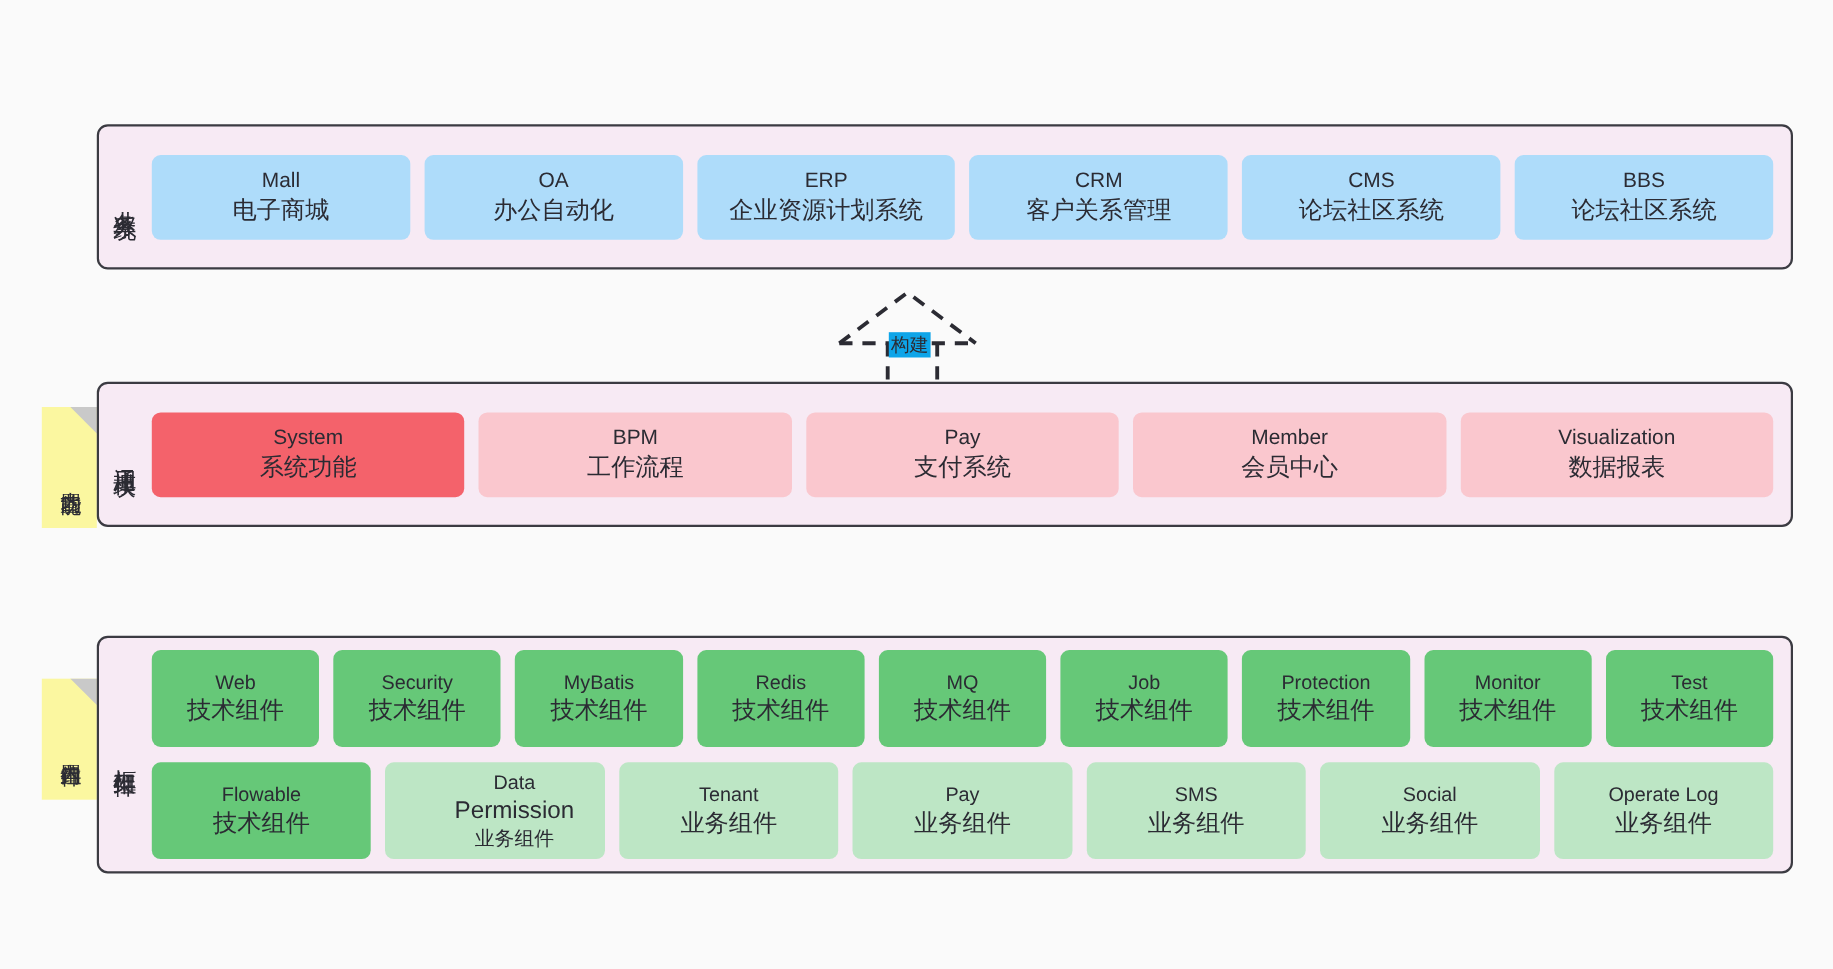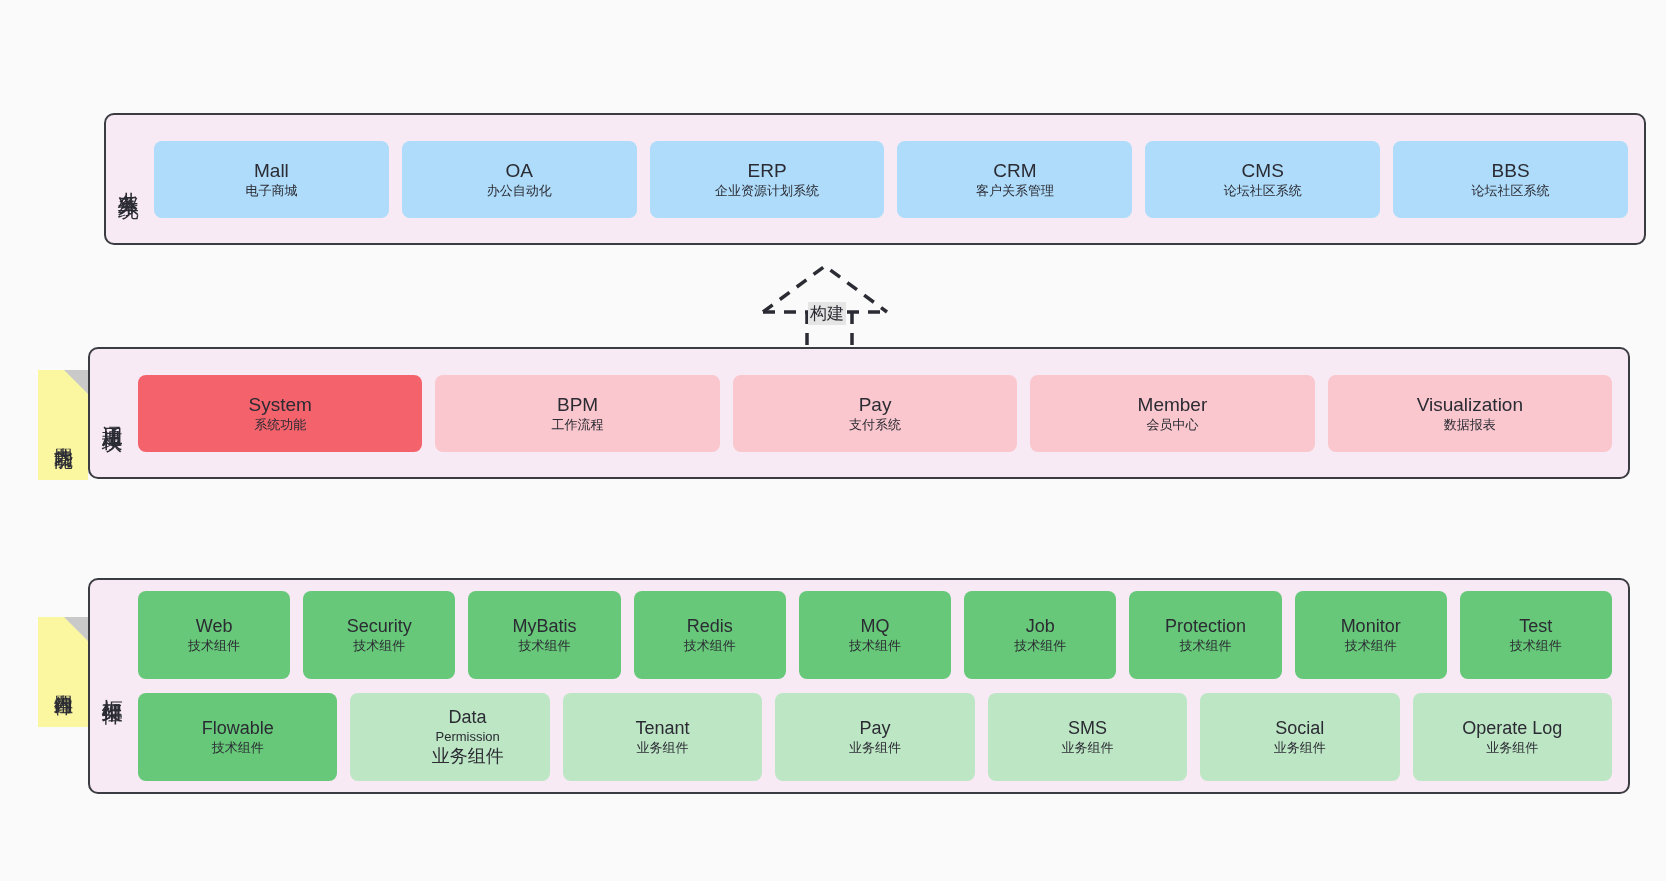--- a/index.html
+++ b/index.html
@@ -65,21 +65,21 @@
     display: flex;
     flex-direction: column;
     align-items: center;
     justify-content: center;
     font-size: 19px;
     color: #2B2B33;
     line-height: 1.28;
     text-align: center;
     padding: 2px 4px;
   }
-  .card .l2 { font-size: 13px; }
+  .card .l2 { font-size: 22px; }
 
   .card.blue       { background: #AEDCFA; }
   .card.red        { background: #F4626B; }
   .card.pink       { background: #FAC7CE; }
   .card.green      { background: #66C878; }
   .card.lightgreen { background: #BDE6C5; }
 
   
   .layer-framework .card { height: 88px; font-size: 18px; }
   .layer-framework .card .l3 { font-size: 18px; }
@@ -109,32 +109,32 @@
     border-top: 24px solid #C9C9C9;
     border-left: 24px solid transparent;
   }
 
   
   .arrow { position: absolute; }
   .arrow .arrow-label {
     position: absolute;
     font-size: 17px;
     color: #2B2B33;
-    background: #e5e5e5;
+    background: #0ea5e9;
     padding: 0 2px;
     white-space: nowrap;
   }
   svg { display: block; overflow: visible; }
 </style>
 </head>
 <body>
 
 <div id="canvas">
 
-  <div class="layer layer-business" style="left:104px; top:113px; width:1542px; height:132px;">
+  <div class="layer layer-business" style="left:88px; top:113px; width:1542px; height:132px;">
     <div class="layer-label">业务系统</div>
     <div class="cards">
 
       <div class="card blue">
         <div class="l1">Mall</div>
         <div class="l2">电子商城</div>
       </div>
       <div class="card blue">
         <div class="l1">OA</div>
         <div class="l2">办公自动化</div>

